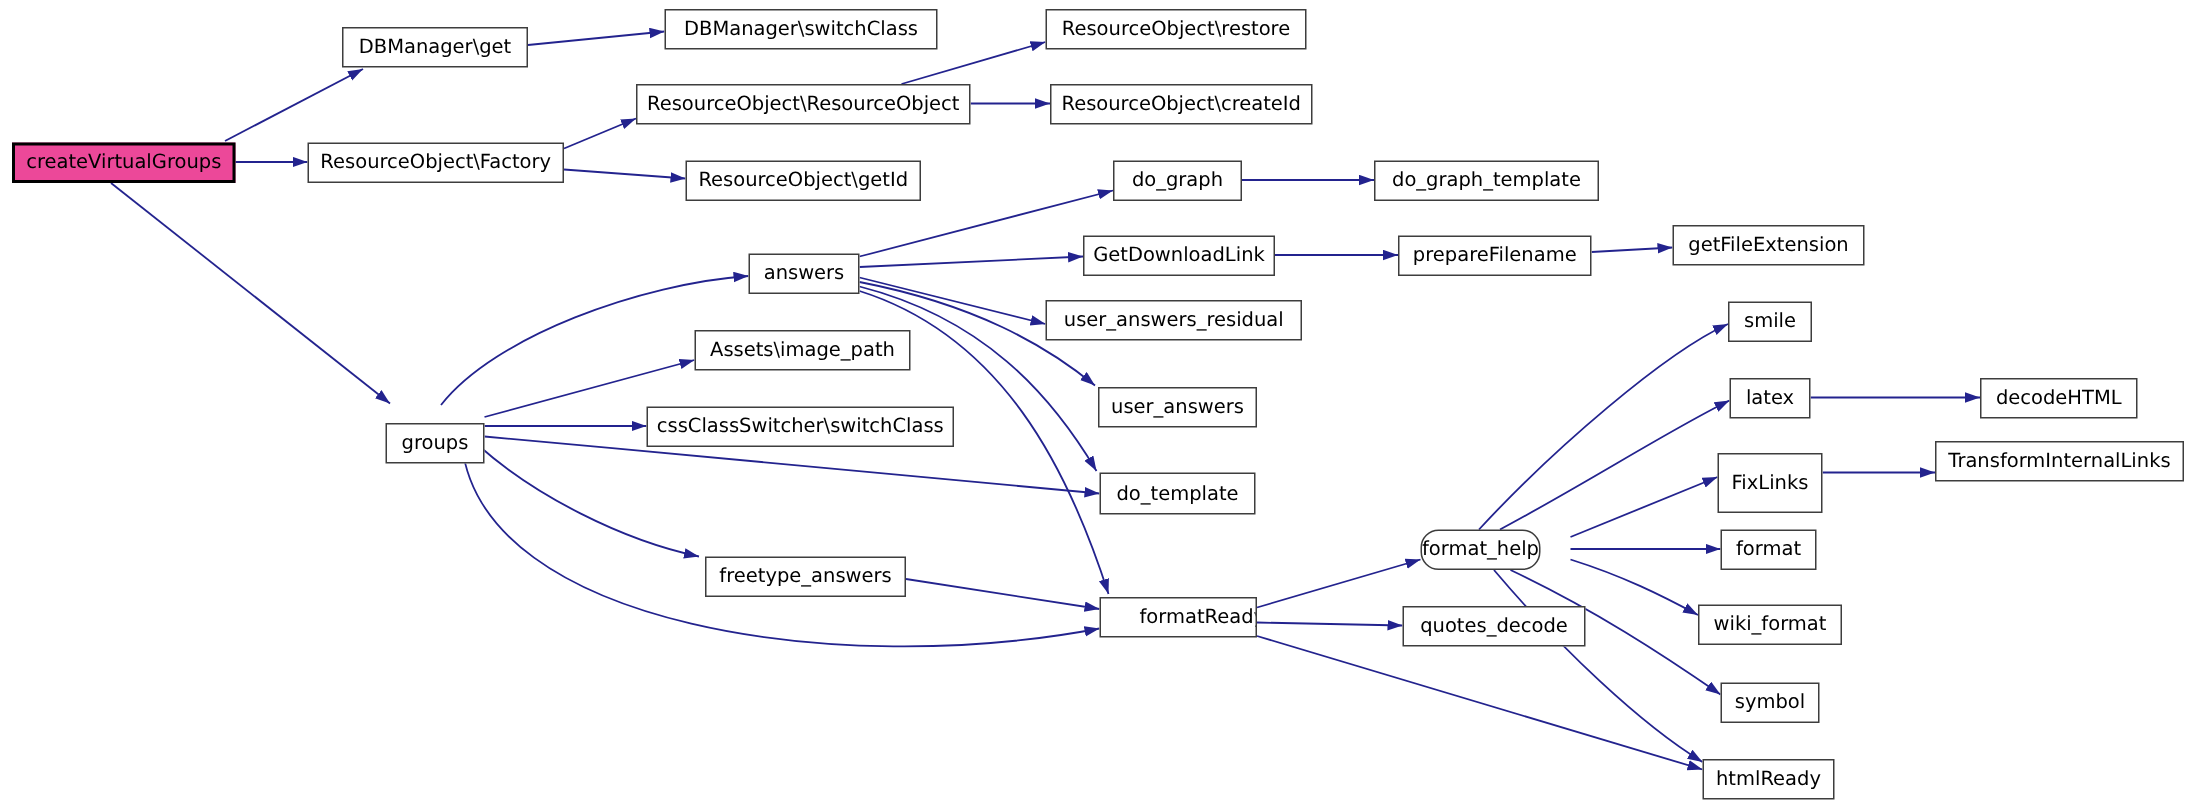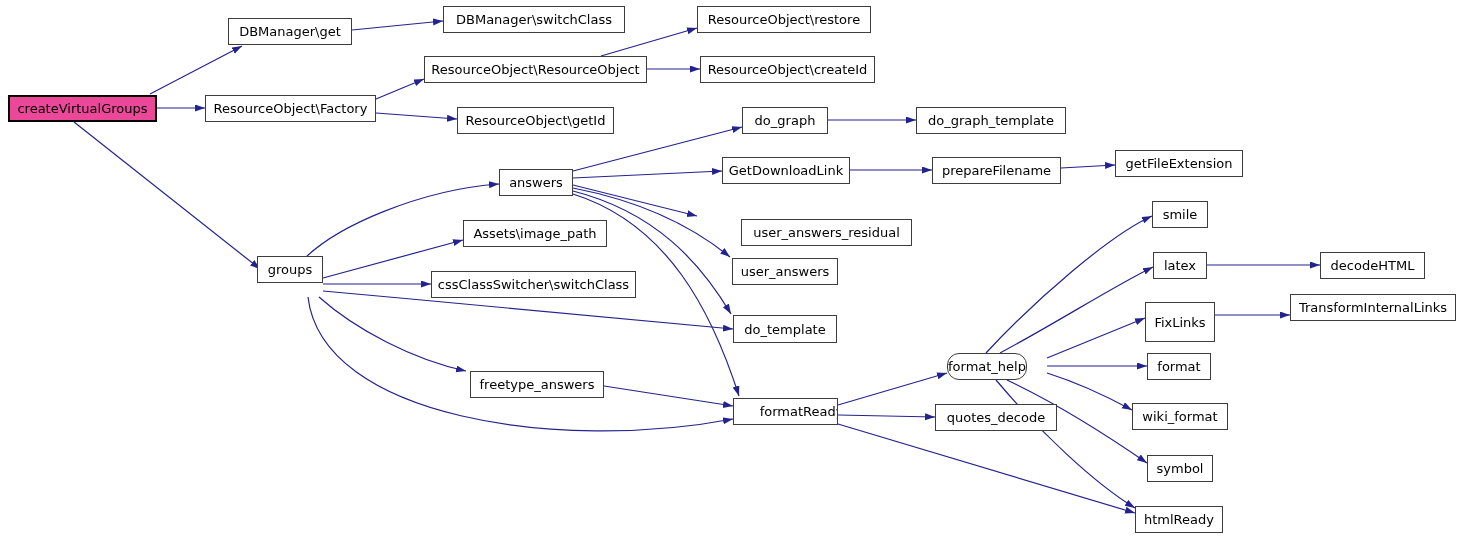--- a/index.html
+++ b/index.html
@@ -105,24 +105,24 @@
       <div class="node" style="left: 424px; top: 56px; width: 223px; height: 27px;">ResourceObject\ResourceObject</div>
       <div class="node" style="left: 697px; top: 6px; width: 174px; height: 27px;">ResourceObject\restore</div>
       <div class="node" style="left: 700px; top: 56px; width: 175px; height: 27px;">ResourceObject\createId</div>
       <div class="node" style="left: 457px; top: 107px; width: 157px; height: 27px;">ResourceObject\getId</div>
       <div class="node" style="left: 742px; top: 107px; width: 86px; height: 27px;">do_graph</div>
       <div class="node" style="left: 916px; top: 107px; width: 150px; height: 27px;">do_graph_template</div>
       <div class="node" style="left: 722px; top: 157px; width: 128px; height: 27px;">GetDownloadLink</div>
       <div class="node" style="left: 932px; top: 157px; width: 129px; height: 27px;">prepareFilename</div>
       <div class="node" style="left: 1115px; top: 150px; width: 128px; height: 27px;">getFileExtension</div>
       <div class="node" style="left: 499px; top: 169px; width: 74px; height: 27px;">answers</div>
-      <div class="node" style="left: 697px; top: 219px; width: 171px; height: 27px; margin-left: 44px;">user_answers_residual</div>
+      <div class="node" style="left: 697px; top: 200px; width: 171px; height: 27px;">user_answers_residual</div>
       <div class="node" style="left: 732px; top: 258px; width: 106px; height: 27px;">user_answers</div>
       <div class="node" style="left: 463px; top: 220px; width: 144px; height: 27px;">Assets\image_path</div>
-      <div class="node" style="left: 257px; top: 256px; width: 66px; height: 27px;">groups</div>
+      <div class="node" style="left: 257px; top: 282px; width: 66px; height: 27px;">groups</div>
       <div class="node" style="left: 431px; top: 271px; width: 205px; height: 27px;">cssClassSwitcher\switchClass</div>
       <div class="node" style="left: 733px; top: 315px; width: 104px; height: 28px;">do_template</div>
       <div class="node" style="left: 470px; top: 371px; width: 134px; height: 27px;">freetype_answers</div>
       <div class="node" style="left: 733px; top: 398px; width: 105px; height: 27px; padding-left: 32px;">formatReady</div>
       <div class="node" style="left: 947px; top: 353px; width: 80px; height: 27px; border-radius: 12px;">format_help</div>
       <div class="node" style="left: 935px; top: 404px; width: 122px; height: 27px;">quotes_decode</div>
       <div class="node" style="left: 1152px; top: 201px; width: 56px; height: 27px;">smile</div>
       <div class="node" style="left: 1153px; top: 252px; width: 54px; height: 27px;">latex</div>
       <div class="node" style="left: 1320px; top: 252px; width: 105px; height: 27px;">decodeHTML</div>
       <div class="node" style="left: 1145px; top: 302px; width: 70px; height: 40px;">FixLinks</div>

